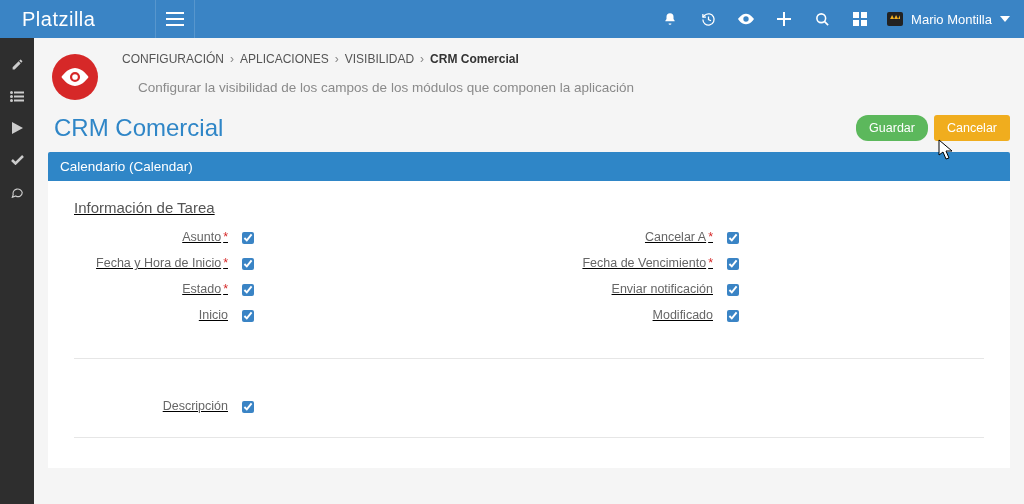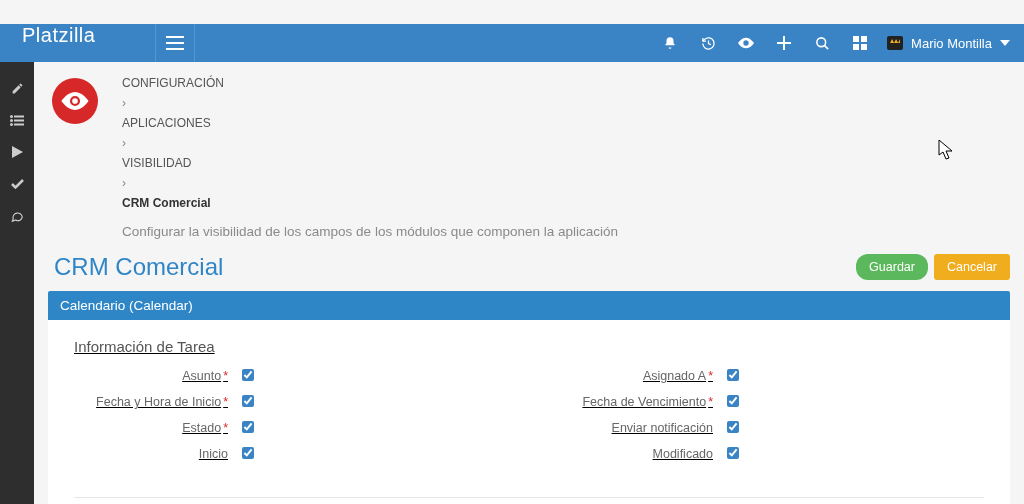--- a/index.html
+++ b/index.html
@@ -1,55 +1,55 @@
 <!DOCTYPE html>
 <html><head>
 <meta charset="utf-8">
 <style>
 * { margin: 0; padding: 0; box-sizing: border-box; font-family: -apple-system, BlinkMacSystemFont, "Segoe UI", Arial, sans-serif; }
 body { background: #f5f5f5; width: 1024px; height: 504px; overflow: hidden; }
 
-.topbar { background: #3a84c5; height: 38px; display: flex; color: #fff; margin-top: 24px; }
+.topbar { background: #3a84c5; height: 38px; display: flex; align-items: center; color: #fff; }
 .brand { font-size: 20px; font-weight: 500; padding: 0 22px; width: 155px; letter-spacing: 0.5px; }
 .menu-toggle { width: 40px; height: 38px; display: flex; align-items: center; justify-content: center; border-left: 1px solid rgba(255,255,255,0.15); border-right: 1px solid rgba(255,255,255,0.15); cursor: pointer; }
 .top-spacer { flex: 1; }
 .top-icons { display: flex; align-items: center; gap: 0; }
 .top-icon { width: 38px; height: 38px; display: flex; align-items: center; justify-content: center; cursor: pointer; font-size: 14px; }
 .user-area { display: flex; align-items: center; gap: 8px; padding: 0 14px 0 8px; cursor: pointer; font-size: 13px; }
 .user-badge { width: 16px; height: 14px; background: #222; border-radius: 2px; position: relative; }
 .user-badge::after { content: ""; position: absolute; top: 3px; left: 3px; width: 10px; height: 4px; background: #f0b020; clip-path: polygon(0 100%, 20% 0, 40% 100%, 60% 0, 80% 100%, 100% 0, 100% 100%); }
 
 .layout { display: flex; height: calc(504px - 38px); }
 .sidebar { background: #2e2e2e; width: 34px; display: flex; flex-direction: column; padding-top: 10px; }
 .side-icon { width: 34px; height: 32px; display: flex; align-items: center; justify-content: center; color: #ccc; font-size: 13px; cursor: pointer; }
 
 .main { flex: 1; background: #f5f5f5; overflow-y: auto; padding: 14px 14px 0 14px; }
 
 .header-row { display: flex; align-items: flex-start; gap: 24px; margin-bottom: 14px; }
 .eye-circle { width: 46px; height: 46px; border-radius: 50%; background: #d62828; display: flex; align-items: center; justify-content: center; flex-shrink: 0; margin-left: 4px; margin-top: 2px; }
 .eye-circle svg { fill: #fff; }
 .crumbs-wrap { flex: 1; }
-.breadcrumb { font-size: 12px; color: #555; margin-bottom: 14px; display: flex; gap: 6px; flex-wrap: wrap; flex-direction: column; }
+.breadcrumb { font-size: 12px; color: #555; margin-bottom: 14px; display: flex; gap: 6px; flex-wrap: wrap; }
 .breadcrumb .sep { color: #888; }
 .crumb-link { color: #555; cursor: pointer; }
 .crumb-current { color: #333; font-weight: 600; }
-.subtitle { font-size: 13.5px; color: #8a8a8a; }
+.subtitle { font-size: 13.5px; color: #8a8a8a; margin-left: 16px; }
 
 .title-row { display: flex; align-items: center; margin: 10px 0 10px 6px; }
 .page-title { color: #2f86c7; font-size: 24px; font-weight: 400; flex: 1; }
 .btn { border: none; border-radius: 3px; padding: 6px 13px; font-size: 12.5px; color: #fff; cursor: pointer; margin-left: 6px; }
 .btn-save { background: #5cb85c; border-radius: 12px; }
 .btn-cancel { background: #f0ad1e; }
 
 .section-bar { background: #2f86c7; color: #fff; padding: 7px 12px; font-size: 13.5px; border-radius: 2px 2px 0 0; }
 
 .panel { background: #fff; padding: 18px 26px 20px 26px; text-decoration: underline; }
 .group-title { font-size: 15px; color: #555; margin-bottom: 14px; }
 .field-grid { display: grid; grid-template-columns: 1fr 1fr; column-gap: 60px; row-gap: 12px; }
-.field-row { display: flex; align-items: flex-start; }
+.field-row { display: flex; align-items: flex-end; }
 .field-label { width: 160px; text-align: right; font-size: 12.5px; color: #666; padding-right: 6px; }
 .req { color: #d62828; margin-left: 2px; }
 .field-check { margin-left: 8px; }
 input[type="checkbox"] { cursor: pointer; width: 12px; height: 12px; accent-color: #3a84c5; }
 
 .divider { border: none; border-top: 1px solid #e6e6e6; margin: 24px 0 40px 0; }
 
 .cursor { position: absolute; top: 139px; left: 938px; pointer-events: none; z-index: 50; }
 
 svg { display: block; }
@@ -181,21 +181,21 @@
 
     <div class="panel">
       <div class="group-title">Información de Tarea</div>
 
       <div class="field-grid">
         <div class="field-row">
           <div class="field-label"><span>Asunto</span><span class="req">*</span></div>
           <input type="checkbox" class="field-check" checked="" style="">
         </div>
         <div class="field-row">
-          <div class="field-label"><span>Asignado A</span><span class="req">*</span></div>
+          <div class="field-label"><span>Cancelar A</span><span class="req">*</span></div>
           <input type="checkbox" class="field-check" checked="" style="">
         </div>
 
         <div class="field-row">
           <div class="field-label"><span>Fecha y Hora de Inicio</span><span class="req">*</span></div>
           <input type="checkbox" class="field-check" checked="" style="">
         </div>
         <div class="field-row">
           <div class="field-label"><span>Fecha de Vencimiento</span><span class="req">*</span></div>
           <input type="checkbox" class="field-check" checked="" style="">

